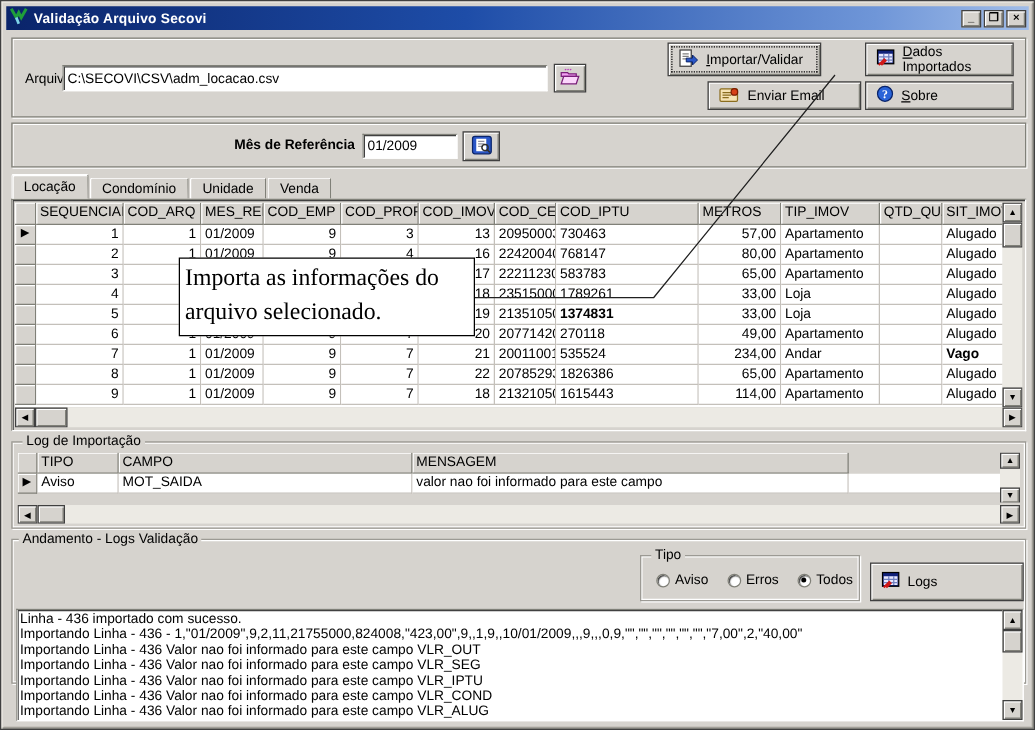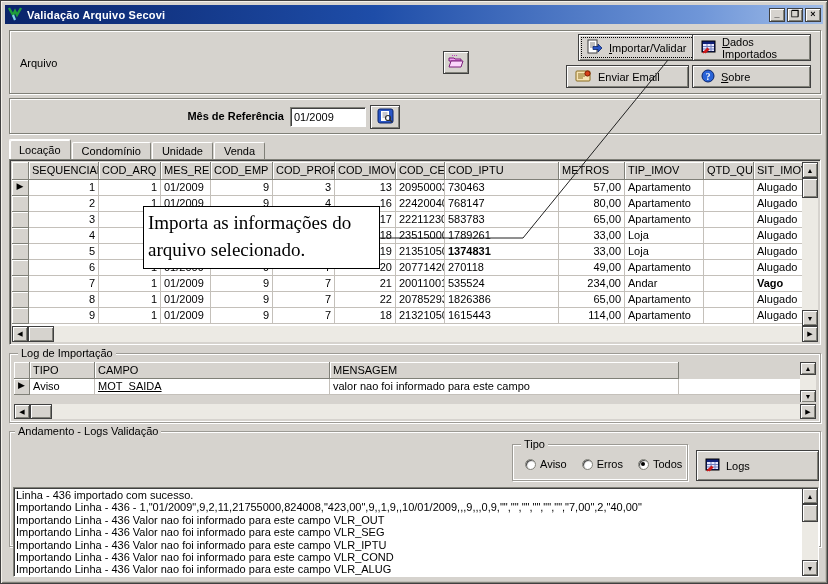--- a/index.html
+++ b/index.html
@@ -123,31 +123,32 @@
     <span class="title">Validação Arquivo Secovi</span>
     <span class="winbtns">
       <span class="winbtn">_</span>
       <span class="winbtn">❐</span>
       <span class="winbtn">×</span>
     </span>
   </div>
 
   <div class="file-panel panel-raised">
     <span class="lbl">Arquivo</span>
+    <input class="textfield" style="left: 40px; top: 21px; width: 388px; height: 21px;" value="C:\SECOVI\CSV\adm_locacao.csv">
     <div class="btn center" style="left:433px; top:20px; width:26px; height:23px; padding:0;">
       <span class="icon">
         <svg width="16" height="13" viewBox="0 0 16 13">
           <path d="M1 3 h5 l1 1 h6 v2 h-12 z" fill="#f2a0f2" stroke="#7a1f7a" stroke-width="1"></path>
           <path d="M1 12 L3 6 h12 l-2 6 z" fill="#fbd6fb" stroke="#7a1f7a" stroke-width="1"></path>
           <path d="M4 1 l1 -1 M6 1 l1 -1 M8 1 l1 -1" stroke="#c040c0" stroke-width="1"></path>
         </svg>
       </span>
     </div>
 
-    <div class="btn" style="left:568px; top:3px; width:123px; height:27px;">
+    <div class="btn" style="left:524px; top:3px; width:123px; height:27px;">
       <span class="focus-inner"></span>
       <span class="icon">
         <svg width="16" height="15" viewBox="0 0 16 15">
           <rect x="1" y="1" width="9" height="13" fill="#fff" stroke="#404040"></rect>
           <path d="M3 4 h5 M3 6 h5 M3 8 h4" stroke="#808080" stroke-width="1"></path>
           <path d="M7 10 h5 v-2.5 l4 4 -4 4 v-2.5 h-5 z" fill="#2a56c6" stroke="#0a246a" stroke-width="0.8" transform="translate(-1,-2.5)"></path>
         </svg>
       </span>
       <span class="ul-first">Importar/Validar</span>
     </div>
@@ -387,21 +388,21 @@
         <div class="gcols" style="background:#d6d3ce;" id="log-grid">
             <div class="ghead-row" style="height: 17px;">
               <div class="gcell ghead" style="width: 16px;"></div>
               <div class="gcell ghead" style="width: 65px;">TIPO</div>
               <div class="gcell ghead" style="width: 235px;">CAMPO</div>
               <div class="gcell ghead" style="width: 349px;">MENSAGEM</div>
             </div>
             <div class="grow">
               <div class="gcell gsel" style="width: 16px;">▶</div>
               <div class="gcell" style="width: 65px;">Aviso</div>
-              <div class="gcell" style="width: 235px; text-decoration: underline;">MOT_SAIDA</div>
+              <div class="gcell" style="width: 235px;">MOT_SAIDA</div>
               <div class="gcell" style="width: 349px;">valor nao foi informado para este campo</div>
               <div class="gcell" style="width: 123px;"></div>
             </div>
           </div>
         <div class="vscroll" style="height:41px;">
           <div class="sbtn" style="height:13px;">▲</div>
           <div class="strack"></div>
           <div class="sbtn" style="height:13px;">▼</div>
         </div>
       </div>

